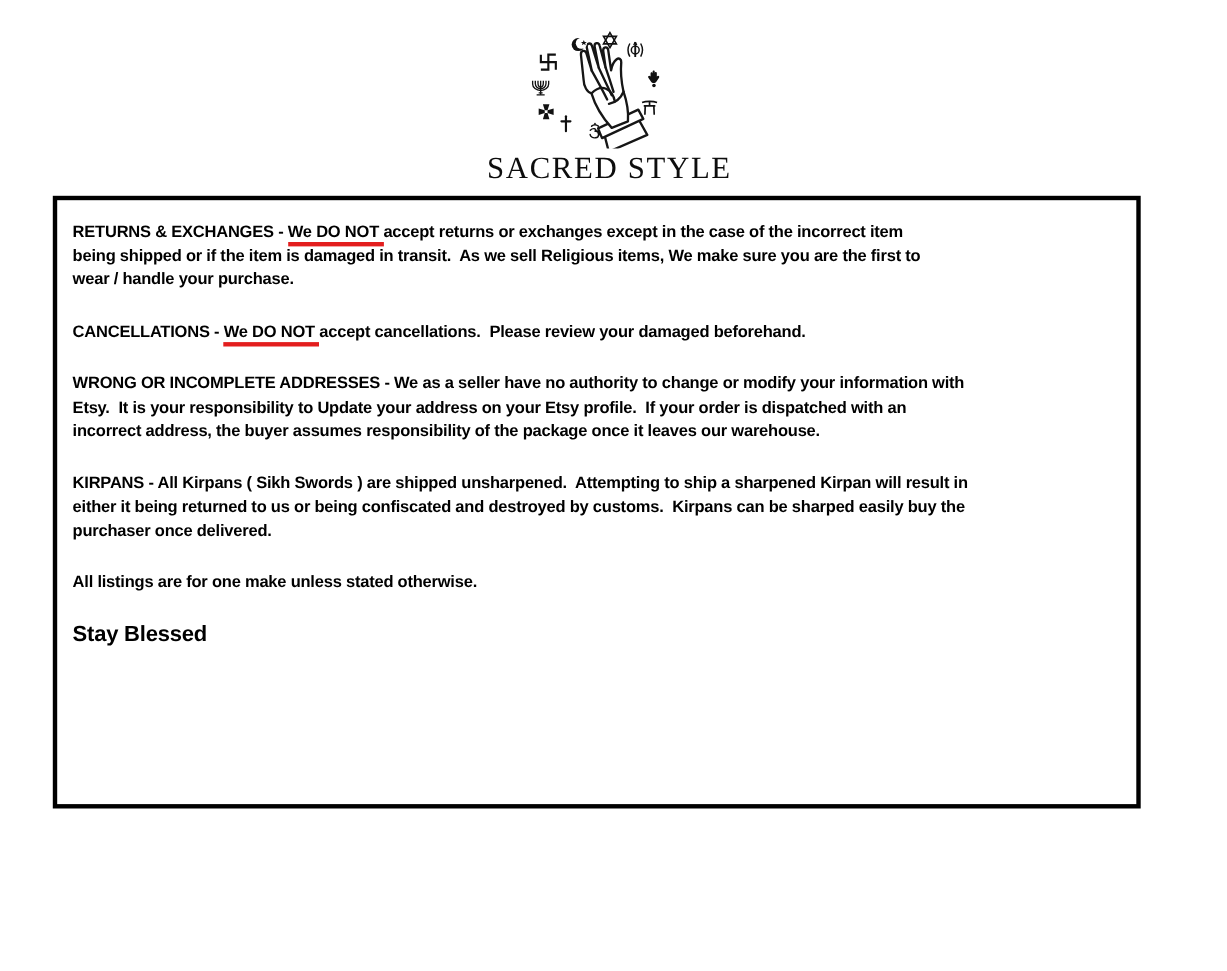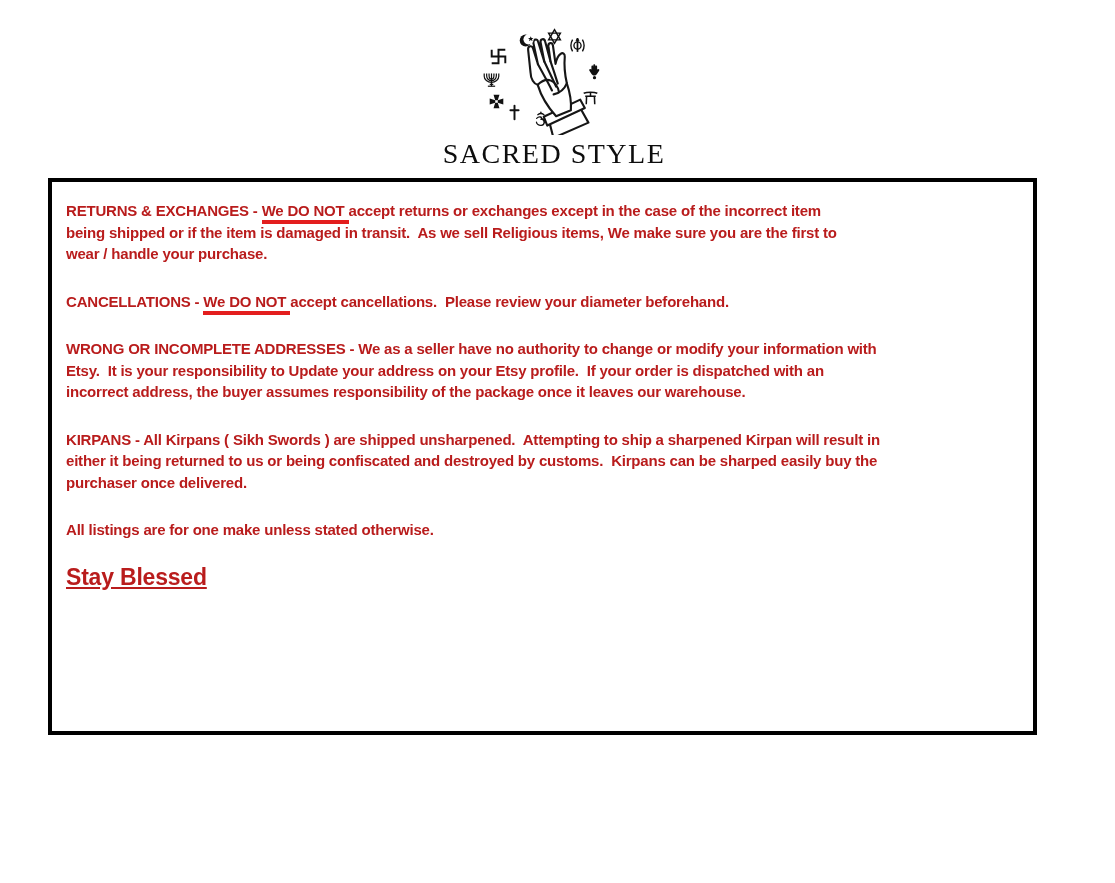--- a/index.html
+++ b/index.html
@@ -36,31 +36,30 @@
     box-sizing: border-box;
     padding: 18px 14px 0 14px;
     background: #ffffff;
   }
   .para {
     margin: 0 0 26px 0;
     font-weight: bold;
     font-size: 15px;
     line-height: 21.5px;
     letter-spacing: -0.2px;
-    color: #b91c1c;
+    color: #000000;
     white-space: pre-wrap;
   }
   .emph {
     border-bottom: 4px solid #e31e1e;
     padding-bottom: 1px;
   }
   .signoff {
-    font-size: 23px;
+    font-size: 20px;
     margin-bottom: 0;
-    text-decoration: underline;
   }
 </style>
 </head>
 <body>
 
 <div class="page">
 
   <div class="logo">
     <div class="logo-art">
 
@@ -188,21 +187,21 @@
     </div>
     <div class="brand">SACRED STYLE</div>
   </div>
 
   <div class="policy-box">
 
     <p class="para"><span>RETURNS &amp; EXCHANGES - </span><span class="emph">We DO NOT </span><span>accept returns or exchanges except in the case of the incorrect item
 being shipped or if the item is damaged in transit.  As we sell Religious items, We make sure you are the first to
 wear / handle your purchase.</span></p>
 
-    <p class="para"><span>CANCELLATIONS - </span><span class="emph">We DO NOT </span><span>accept cancellations.  Please review your diameter beforehand.</span></p>
+    <p class="para"><span>CANCELLATIONS - </span><span class="emph">We DO NOT </span><span>accept cancellations.  Please review your damaged beforehand.</span></p>
 
 
 
     <p class="para">WRONG OR INCOMPLETE ADDRESSES - We as a seller have no authority to change or modify your information with
 Etsy.  It is your responsibility to Update your address on your Etsy profile.  If your order is dispatched with an
 incorrect address, the buyer assumes responsibility of the package once it leaves our warehouse.</p>
 
     <p class="para">KIRPANS - All Kirpans ( Sikh Swords ) are shipped unsharpened.  Attempting to ship a sharpened Kirpan will result in
 either it being returned to us or being confiscated and destroyed by customs.  Kirpans can be sharped easily buy the
 purchaser once delivered.</p>

